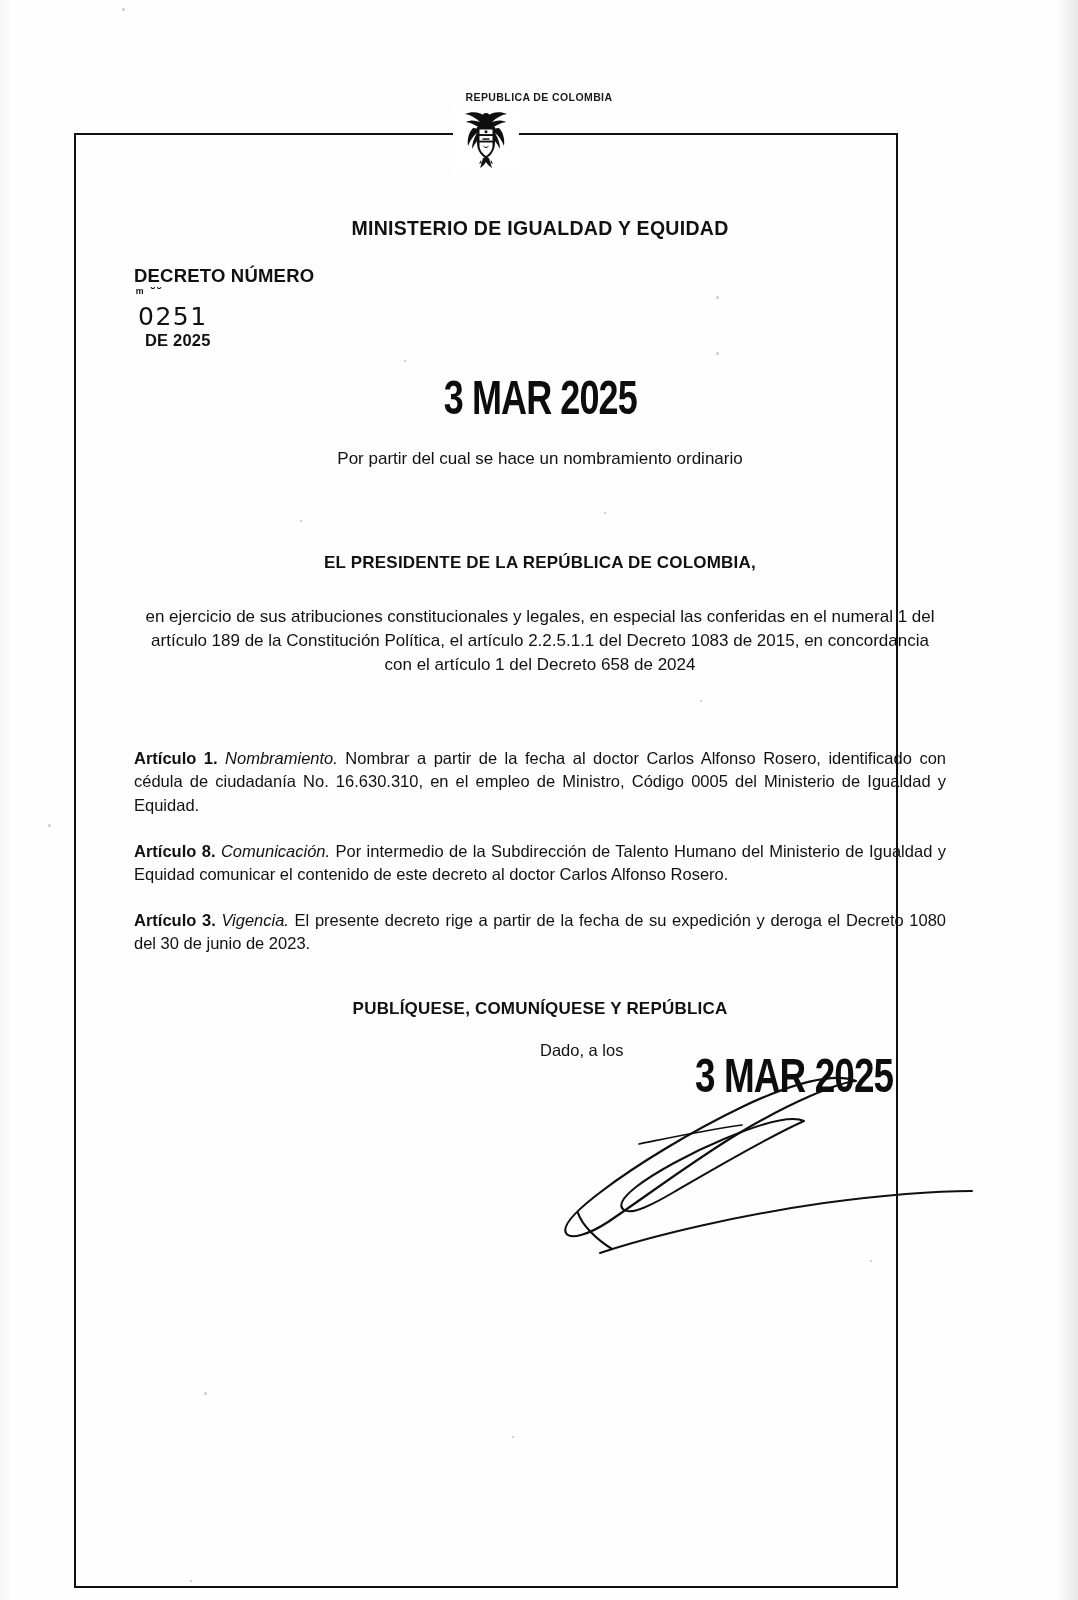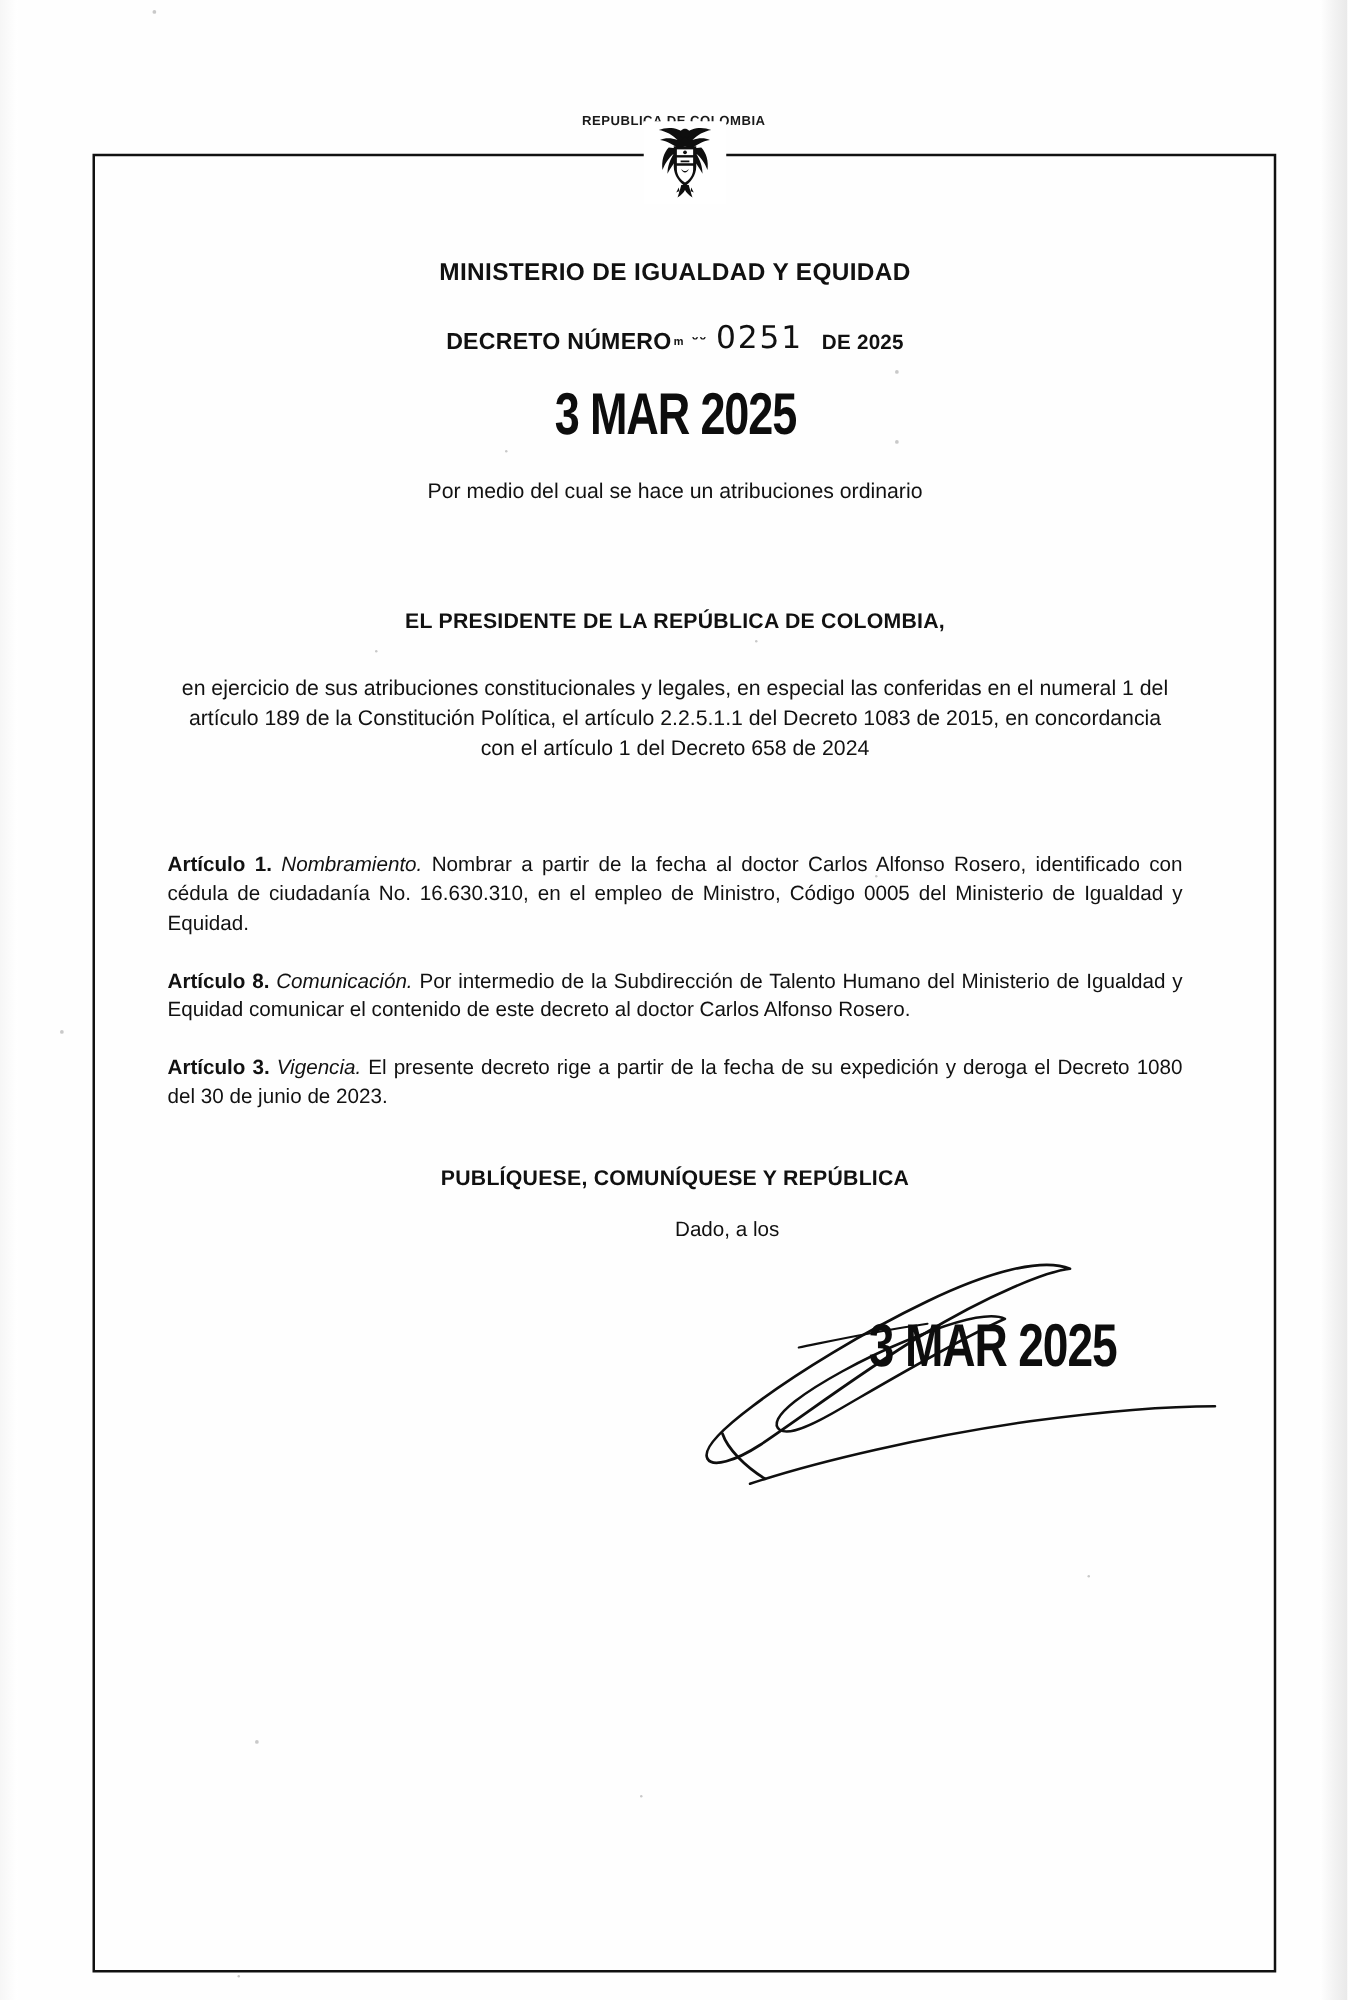--- a/index.html
+++ b/index.html
@@ -54,22 +54,22 @@
     font-size:10.5px;
     font-weight:700;
     letter-spacing:.4px;
     color:#1a1a1a;
   }
 
   
   #decree-frame{
     position:absolute;
     left:74px;
-    top:123px;
-    width:947px;
+    top:133px;
+    width:824px;
     height:1455px;
     border:2.5px solid #111111;
   }
 
   
   #coat-of-arms{
     position:absolute;
     left:50%;
     top:-28px;
     transform:translateX(-50%);
@@ -99,23 +99,24 @@
     font-weight:700;
     letter-spacing:.3px;
   }
 
   
   #decree-number-line{
     margin-top:25px;
     font-size:18.5px;
     font-weight:700;
     display:flex;
-    align-items:flex-end;
+    align-items:flex-start;
     justify-content:center;
     white-space:nowrap;
+    flex-direction:column;
   }
   #decree-label{ letter-spacing:.2px; }
   .stamp-marks{
     font-size:13px;
     font-weight:700;
     letter-spacing:2px;
     padding:0 2px;
     transform:translateY(-2px);
     display:inline-block;
   }
@@ -290,21 +291,21 @@
         <span id="decree-label">DECRETO NÚMERO</span>
           <span class="stamp-marks">ᵐ ˘˘</span>
           <span id="decree-number">0251</span>
           <span id="decree-year">DE 2025</span>
       </div>
 
       <div class="center">
         <span id="date-stamp-top" class="date-stamp">3 MAR 2025</span>
       </div>
 
-      <div id="subtitle-purpose" class="center">Por medio del cual se hace un atribuciones ordinario</div>
+      <div id="subtitle-purpose" class="center">Por partir del cual se hace un nombramiento ordinario</div>
 
       <div id="president-heading" class="center">EL PRESIDENTE DE LA REPÚBLICA DE COLOMBIA,</div>
 
       <div id="preamble">en ejercicio de sus atribuciones constitucionales y legales, en especial las conferidas en el numeral 1 del artículo 189 de la Constitución Política, el artículo 2.2.5.1.1 del Decreto 1083 de 2015, en concordancia con el artículo 1 del Decreto 658 de 2024</div>
 
 
       <div id="articles">
 
         <p class="article">
           <span class="art-label">Artículo 1.</span>

